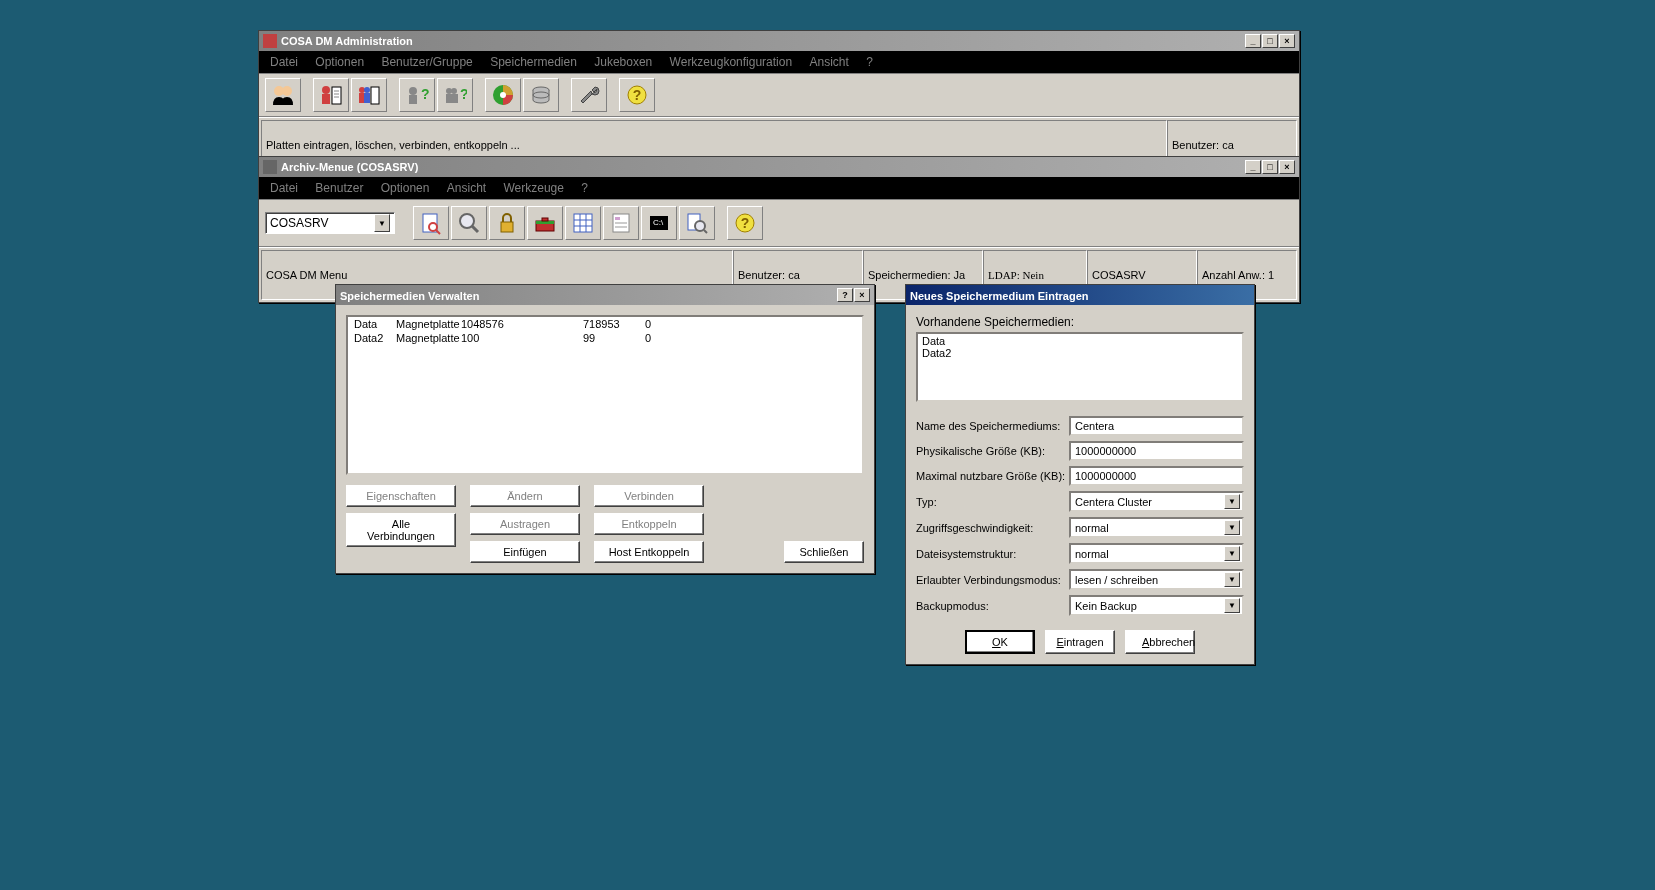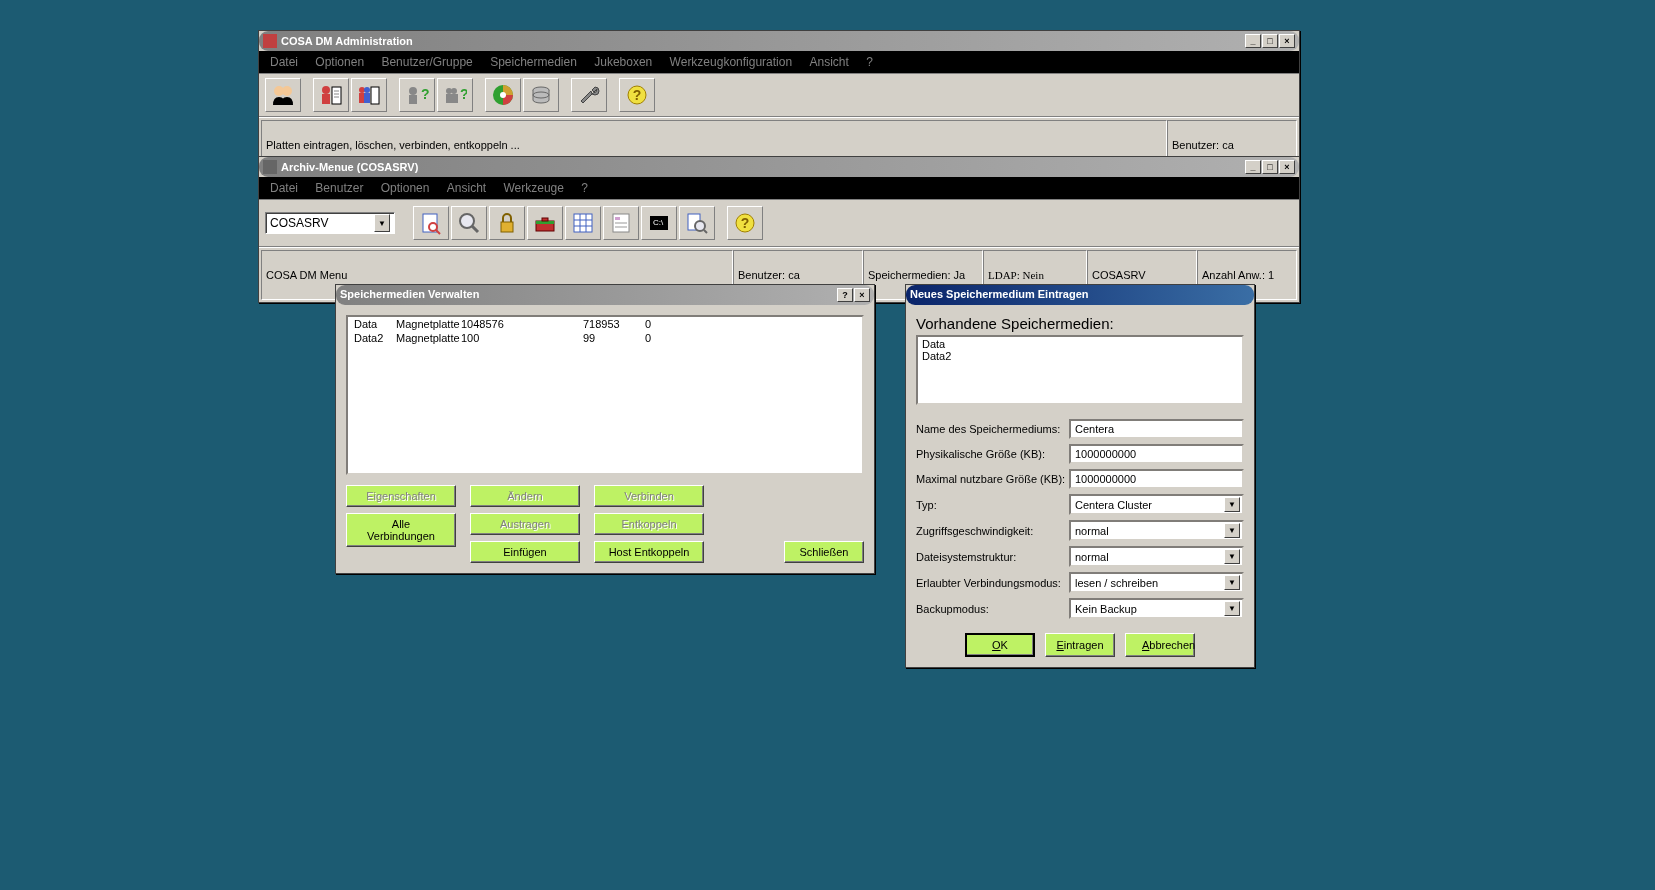--- a/index.html
+++ b/index.html
@@ -1,19 +1,19 @@
 <!DOCTYPE html>
 <html><head>
 <meta charset="utf-8">
 <style>
 * { box-sizing: border-box; font-family: Tahoma, Arial, sans-serif; }
 body { margin: 0; background: #1c5b72; width: 1655px; height: 890px; position: relative; overflow: hidden; }
 
 .window { position: absolute; background: #d4d0c8; border: 1px solid #404040; box-shadow: 1px 1px 0 #000; }
-.titlebar { background: linear-gradient(to right, #808080, #b0b0b0); color: #fff; font-size: 11px; font-weight: bold; padding: 3px 4px; display: flex; align-items: flex-start; justify-content: space-between; height: 20px; border-radius: 9px; }
+.titlebar { background: linear-gradient(to right, #808080, #b0b0b0); color: #fff; font-size: 11px; font-weight: bold; padding: 3px 4px; display: flex; align-items: flex-end; justify-content: space-between; height: 20px; }
 .titlebar.active { background: linear-gradient(to right, #0a246a, #3a6ea5); }
 .titlebar-left { display: flex; align-items: center; gap: 4px; }
 .titlebar-icon { width: 14px; height: 14px; background: #888; display: inline-block; }
 .titlebar-controls { display: flex; gap: 1px; }
 .titlebar-btn { width: 16px; height: 14px; background: #d4d0c8; border: 1px solid #fff; border-right-color: #404040; border-bottom-color: #404040; font-size: 9px; display: flex; align-items: center; justify-content: center; cursor: pointer; color: #000; font-weight: bold; line-height: 1; }
 
 .menubar { background: #000000; padding: 2px 4px; font-size: 12px; color: #808080; border-bottom: 1px solid #808080; }
 .menubar span { padding: 2px 7px; display: inline-block; cursor: pointer; }
 
 .toolbar { background: #d4d0c8; padding: 4px 6px; display: flex; gap: 0; align-items: center; border-bottom: 1px solid #808080; }
@@ -26,21 +26,21 @@
 .combo { background: #fff; border: 1px solid #808080; border-right-color: #fff; border-bottom-color: #fff; box-shadow: inset 1px 1px 0 #404040; height: 22px; display: flex; align-items: center; padding: 0 4px; font-size: 12px; }
 .combo-arrow { width: 16px; height: 18px; background: #d4d0c8; border: 1px solid #fff; border-right-color: #404040; border-bottom-color: #404040; margin-left: auto; display: flex; align-items: center; justify-content: center; font-size: 8px; }
 
 .dialog-body { padding: 10px; }
 .listview { background: #fff; border: 2px inset #d4d0c8; }
 .listview-header { display: flex; background: #d4d0c8; }
 .listview-header-cell { border: 1px solid #fff; border-right-color: #808080; border-bottom-color: #808080; padding: 2px 6px; font-size: 11px; }
 .listview-row { display: flex; font-size: 11px; }
 .listview-cell { padding: 1px 6px; }
 
-.btn { background: #bef264; border: 1px solid #fff; border-right-color: #404040; border-bottom-color: #404040; box-shadow: inset -1px -1px 0 #808080; font-size: 11px; padding: 4px 10px; cursor: pointer; text-align: center; }
+.btn { background: #ffffff; border: 1px solid #fff; border-right-color: #404040; border-bottom-color: #404040; box-shadow: inset -1px -1px 0 #808080; font-size: 11px; padding: 4px 10px; cursor: pointer; text-align: center; }
 .btn:disabled, .btn.disabled { color: #808080; text-shadow: 1px 1px 0 #fff; }
 .btn.default { border: 2px solid #000; }
 
 .field-row { display: flex; align-items: center; margin-bottom: 5px; font-size: 11px; }
 .field-label { width: 153px; }
 .text-input { background: #fff; border: 2px inset #d4d0c8; height: 20px; padding: 1px 4px; font-size: 11px; flex: 1; font-family: inherit; }
 .select-input { background: #fff; border: 2px inset #d4d0c8; height: 21px; font-size: 11px; flex: 1; display: flex; align-items: center; padding: 0 2px 0 4px; justify-content: space-between; }
 .select-input .combo-arrow { height: 15px; }
 
 .listbox { background: #fff; border: 2px inset #d4d0c8; font-size: 11px; padding: 1px 2px; overflow: auto; }
@@ -303,21 +303,21 @@
   </div>
 </div>
 
 <div class="window" style="left:905px; top:284px; width:350px;">
   <div class="titlebar active">
     <div class="titlebar-left">
       <span>Neues Speichermedium Eintragen</span>
     </div>
   </div>
   <div class="dialog-body">
-    <div style="font-size:15px; margin-bottom:3px;">Vorhandene Speichermedien:</div>
+    <div style="font-size:12px; margin-bottom:3px;">Vorhandene Speichermedien:</div>
     <div class="listbox" style="height:70px; margin-bottom:14px;">
       <div>Data</div>
       <div>Data2</div>
     </div>
 
     <div class="field-row">
       <div class="field-label">Name des Speichermediums:</div>
       <input class="text-input" value="Centera" style="">
     </div>
     <div class="field-row">

